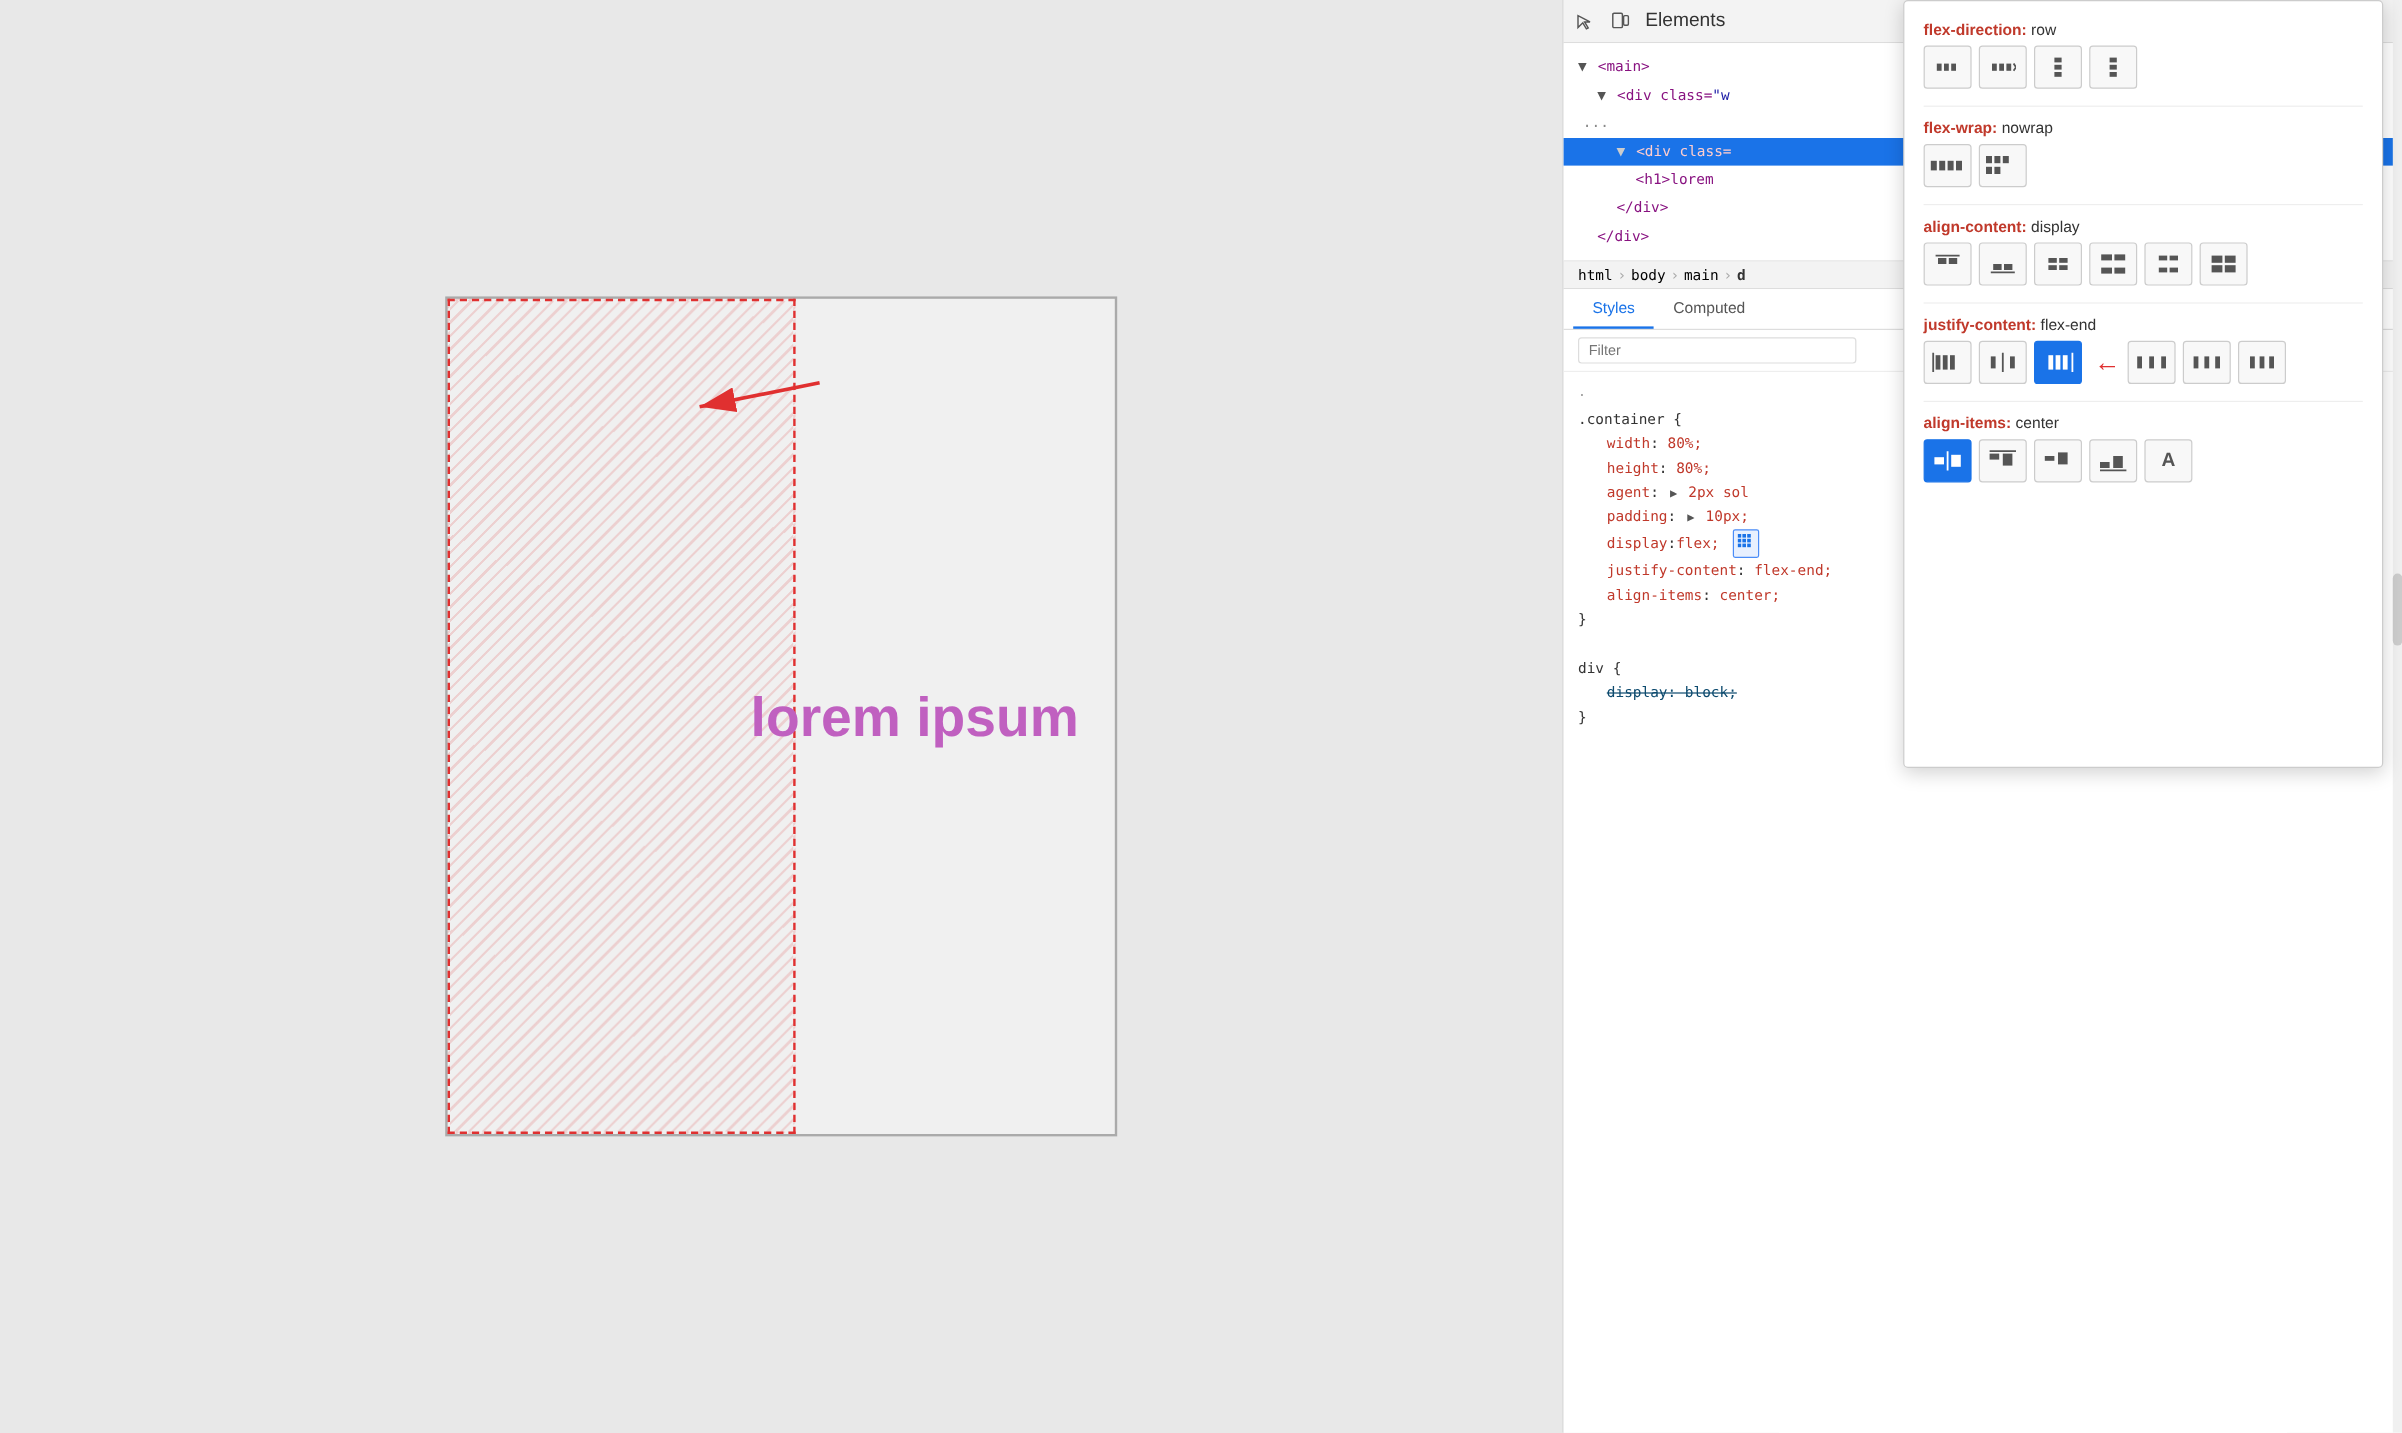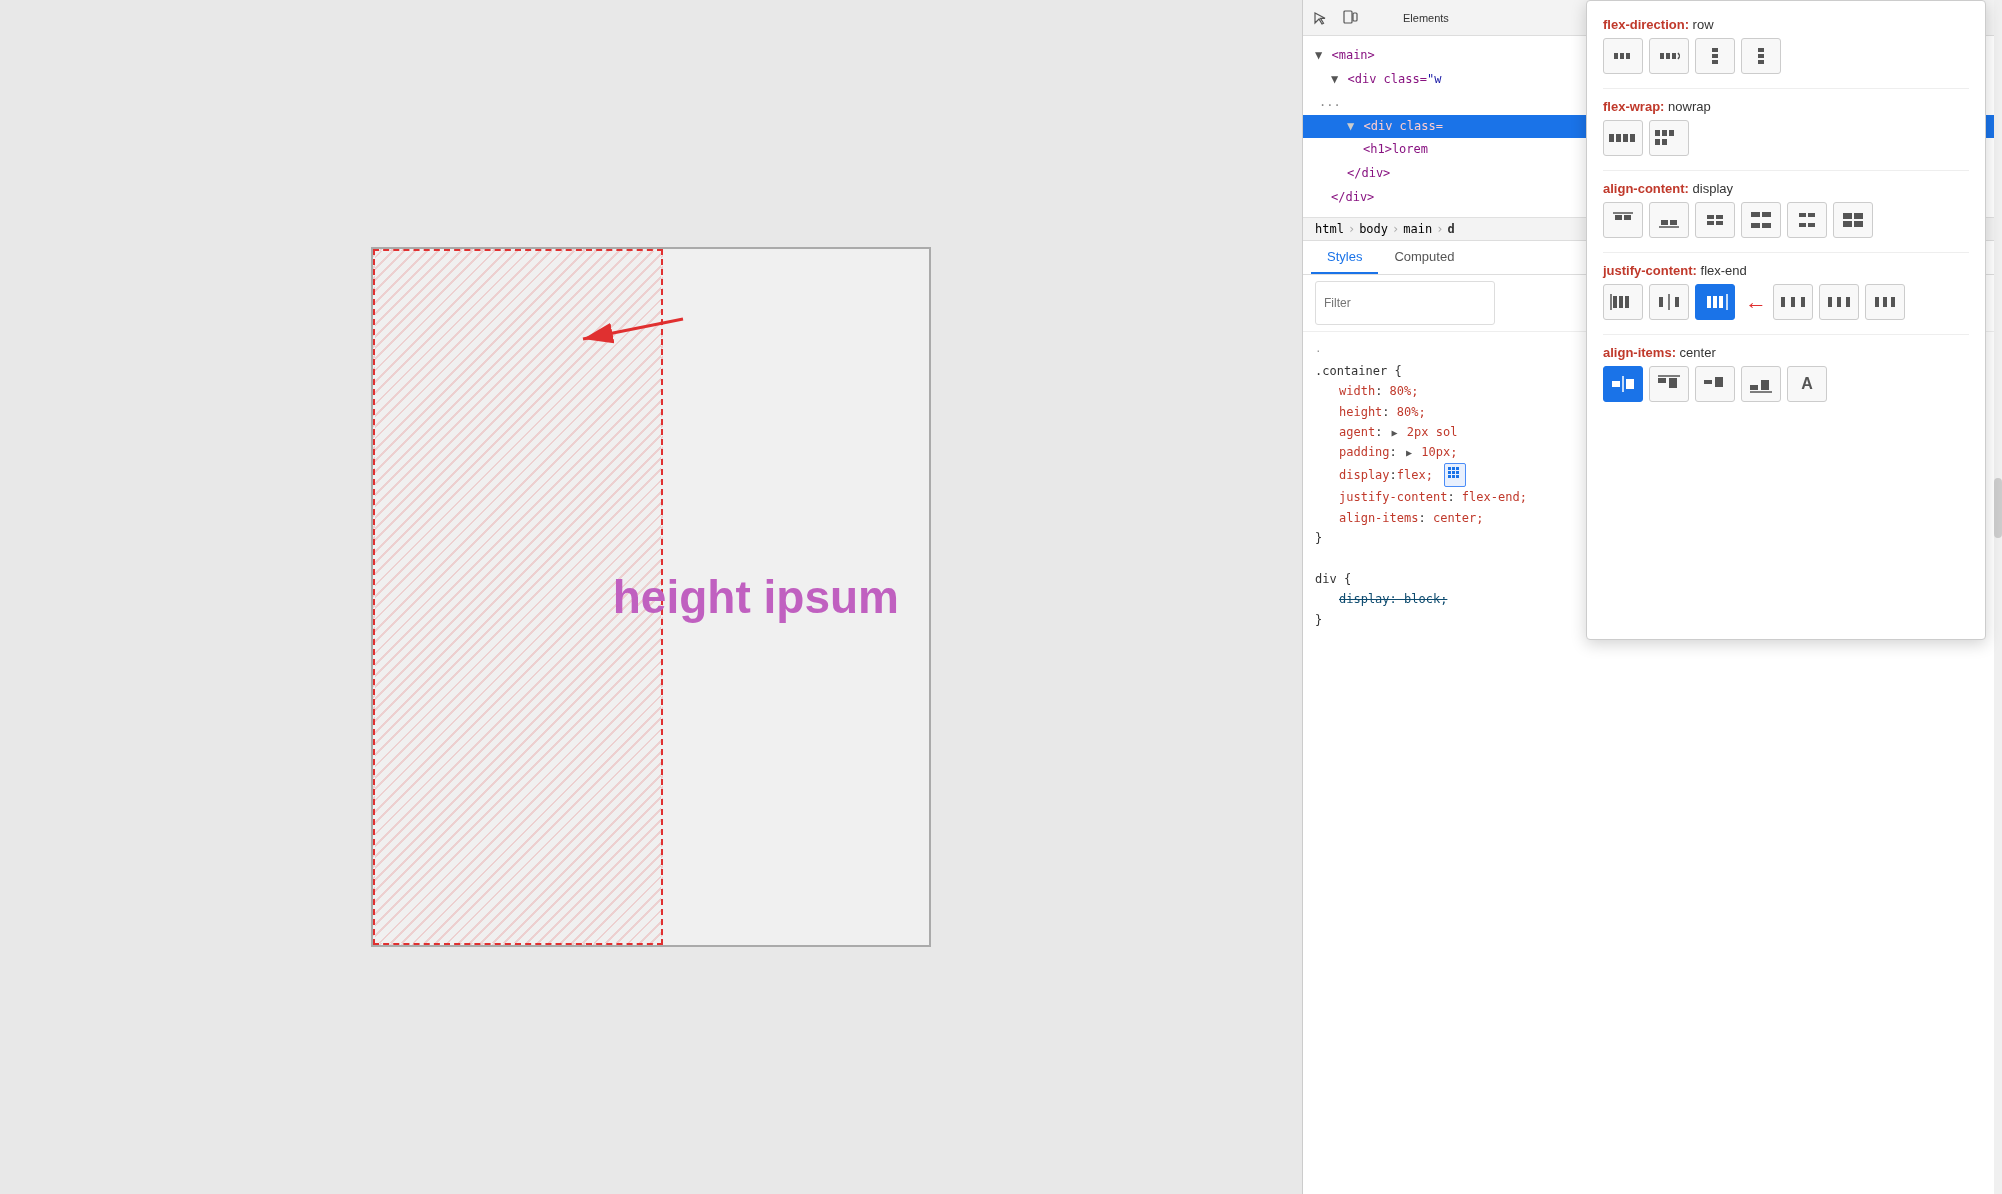--- a/index.html
+++ b/index.html
@@ -90,24 +90,23 @@
     .devtools-icon {
       width: 18px;
       height: 18px;
       display: flex;
       align-items: center;
       justify-content: center;
       color: #555;
     }
 
     .devtools-tab-active {
-      font-size: 11px;
+      font-size: 16px;
       color: #333;
       font-weight: 500;
-      margin-left: 32px;
     }
 
     
     .elements-tree {
       background: #fff;
       padding: 8px 0;
       border-bottom: 1px solid #e0e0e0;
       font-family: 'Menlo', 'Consolas', monospace;
       font-size: 12px;
       line-height: 1.8;
@@ -163,24 +162,24 @@
     }
 
     
     .filter-bar {
       padding: 6px 12px;
       border-bottom: 1px solid #eee;
       background: #fff;
     }
 
     .filter-input {
-      width: 180px;
+      width: 232px;
       border: 1px solid #ddd;
       border-radius: 3px;
-      padding: 14px 8px;
+      padding: 3px 8px;
       font-size: 12px;
       color: #888;
       background: #fff;
     }
 
     
     .css-code-panel {
       flex: 1;
       overflow-y: auto;
       background: #fff;
@@ -309,21 +308,21 @@
 
     <svg class="arrow-svg" style="position:absolute; top:60px; left:180px; width:160px; height:60px; overflow:visible; z-index:5;">
       <defs>
         <marker id="arrowhead" markerWidth="10" markerHeight="7" refX="10" refY="3.5" orient="auto">
           <polygon points="0 0, 10 3.5, 0 7" fill="#e03030"></polygon>
         </marker>
       </defs>
       <line x1="130" y1="10" x2="30" y2="30" stroke="#e03030" stroke-width="3" marker-end="url(#arrowhead)"></line>
     </svg>
 
-    <div class="lorem-text">height ipsum</div>
+    <div class="lorem-text">lorem ipsum</div>
   </div>
 </div>
 
 <div class="devtools-panel">
 
   <div class="devtools-toolbar">
 
     <span class="devtools-icon">
       <svg width="16" height="16" viewBox="0 0 16 16" fill="none">
         <path d="M3 3 L3 13 L7 9 L10 14 L11.5 13.3 L8.5 8.3 L13 8.3 Z" stroke="#555" stroke-width="1.2" fill="none"></path>

